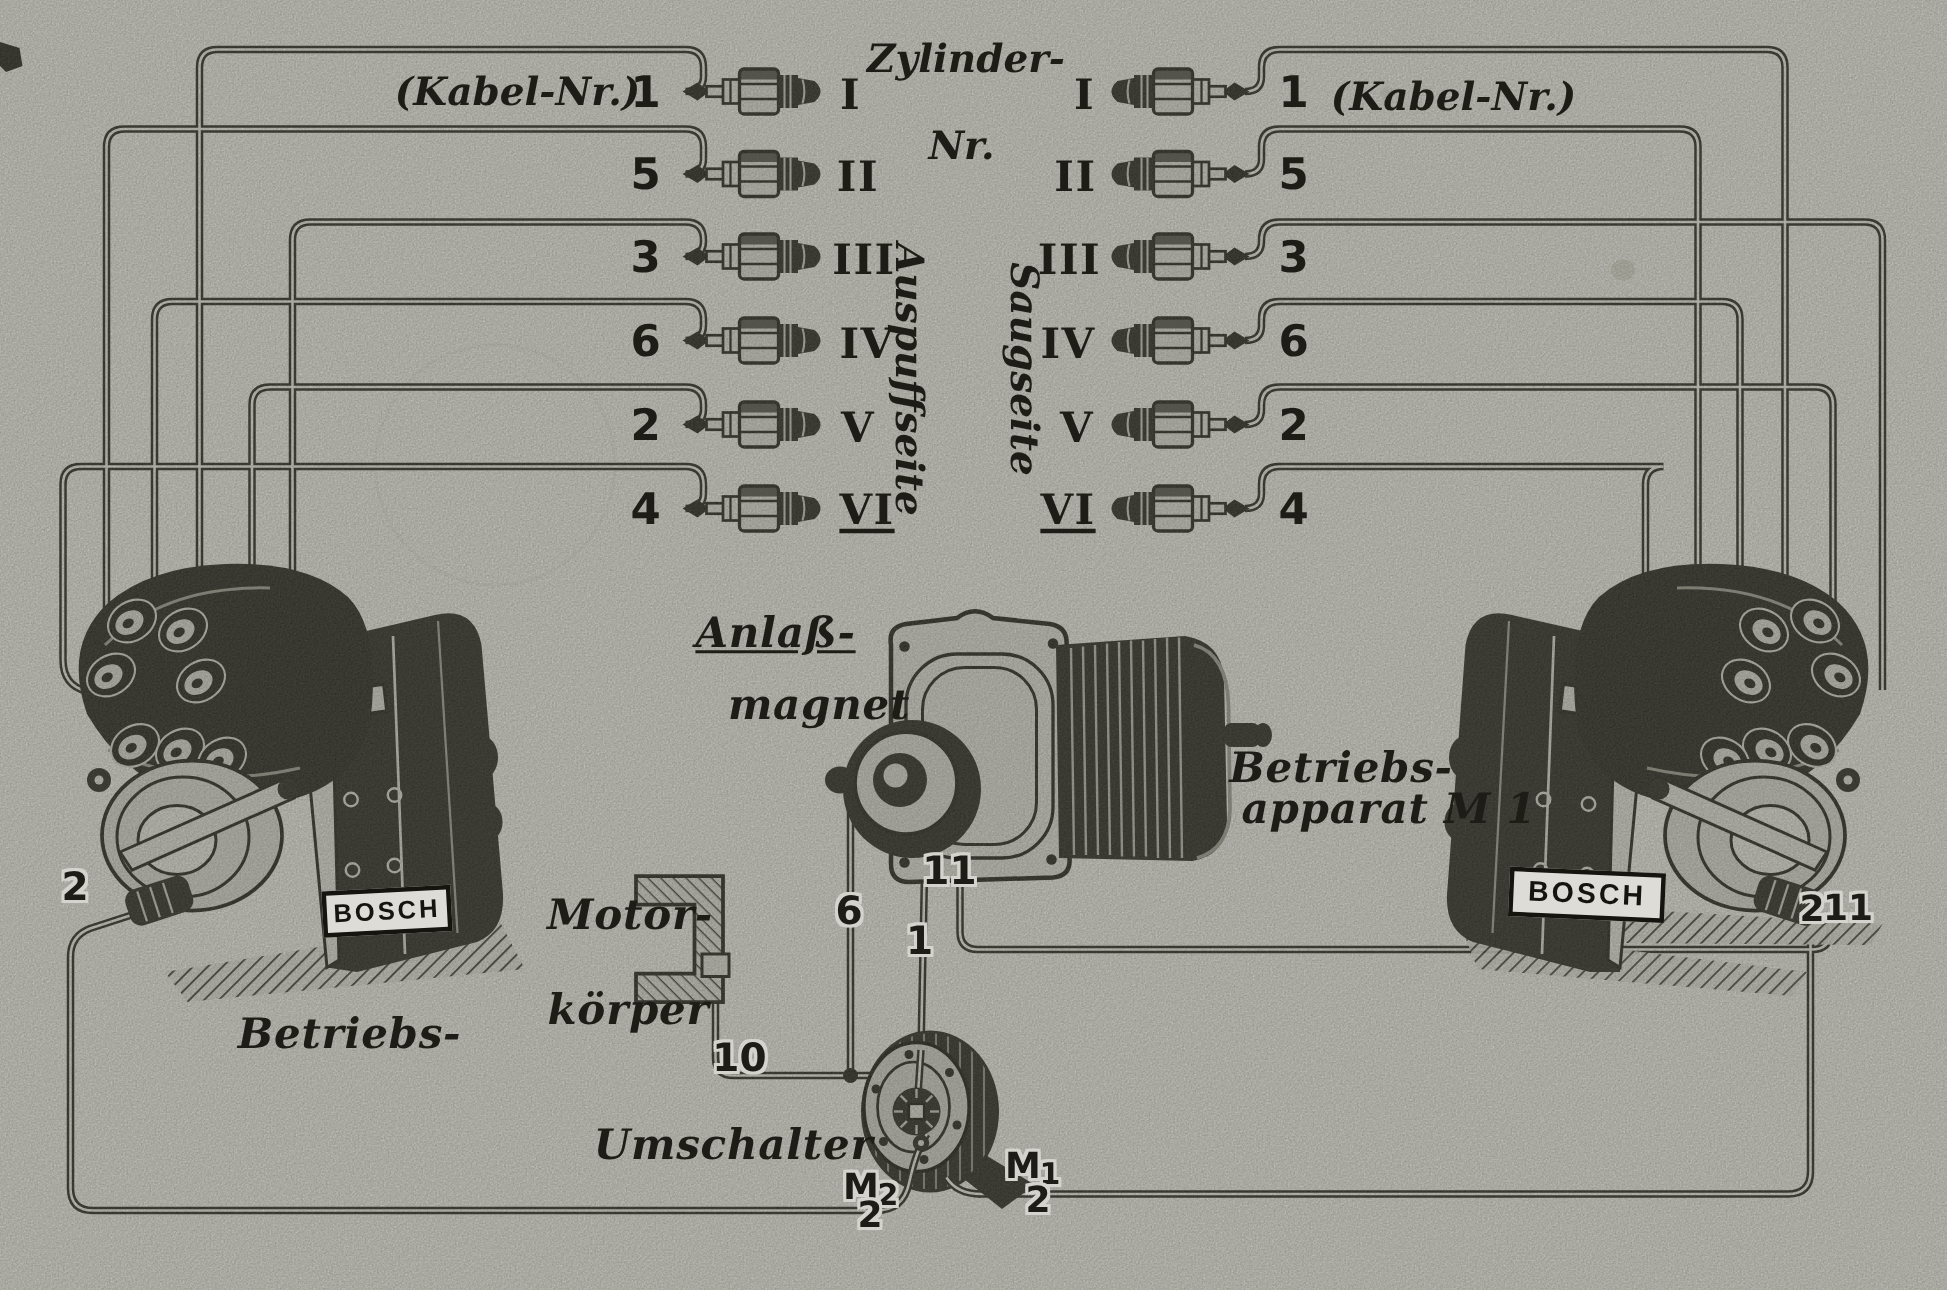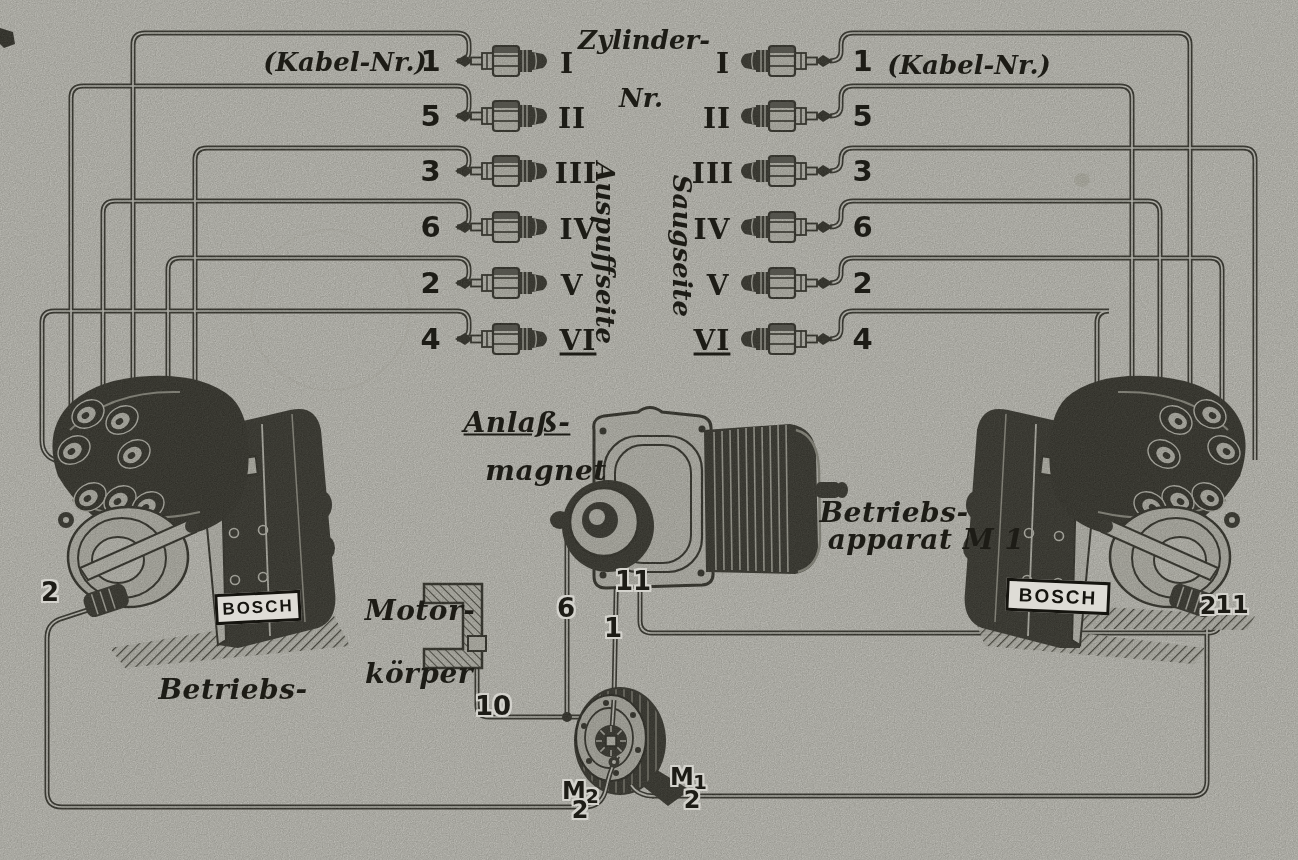--- a/index.html
+++ b/index.html
@@ -412,20 +412,21 @@
 <span class="lbl num" style="left:862px;top:283px;">2</span>
 <span class="lbl num" style="left:862px;top:339px;">4</span>
 
 <span class="lbl caption" style="left:517px;top:422px;text-decoration:underline;">Anlaß-</span>
 <span class="lbl caption" style="left:546px;top:470px;">magnet</span>
 <span class="lbl caption" style="left:894px;top:512px;">Betriebs-</span>
 <span class="lbl caption" style="left:926px;top:539px;">apparat M 1</span>
 <span class="lbl caption" style="left:420px;top:610px;">Motor-</span>
 <span class="lbl caption" style="left:419px;top:637px;margin-top:36px;">körper</span>
 <span class="lbl caption" style="left:233px;top:689px;">Betriebs-</span>
+<span class="lbl caption" style="left:489px;top:763px;">Umschalter</span>
 
 <div class="bosch-plate" style="left:215px;top:592px;width:72px;transform:rotate(-3deg);">BOSCH</div>
 <div class="bosch-plate" style="left:1006px;top:580px;width:90px;font-size:19px;transform:rotate(2.5deg);">BOSCH</div>
 
 <span class="lbl wire-num" style="left:50px;top:592px;">2</span>
 <span class="lbl wire-num" style="left:566px;top:608px;">6</span>
 <span class="lbl wire-num" style="left:633px;top:581px;">11</span>
 <span class="lbl wire-num" style="left:613px;top:628px;">1</span>
 <span class="lbl wire-num" style="left:493px;top:706px;">10</span>
 <span class="lbl wire-num" style="left:574px;top:791px;font-size:24px;">M</span>

